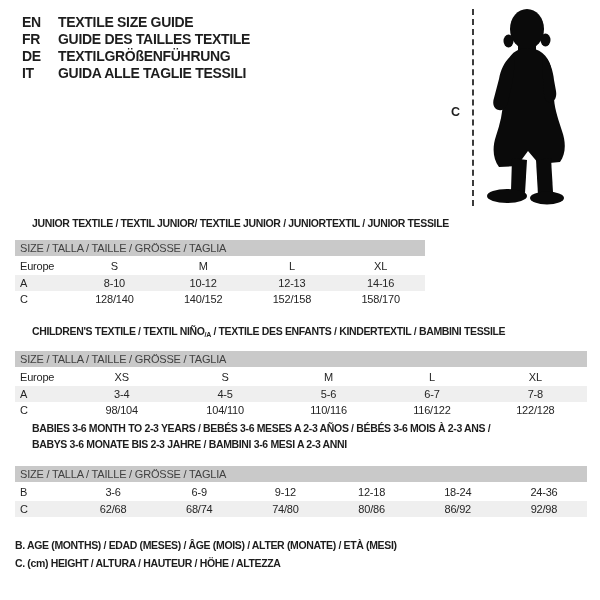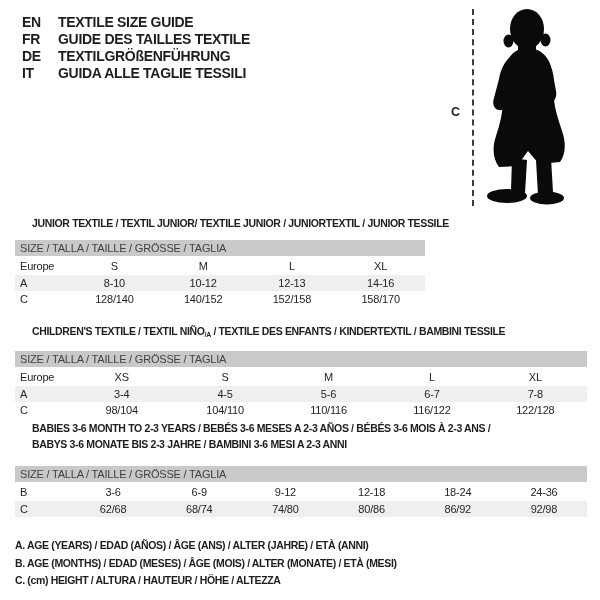--- a/index.html
+++ b/index.html
@@ -161,16 +161,15 @@
       <span class="tcell">62/68</span>
       <span class="tcell">68/74</span>
       <span class="tcell">74/80</span>
       <span class="tcell">80/86</span>
       <span class="tcell">86/92</span>
       <span class="tcell">92/98</span>
     </div>
   </div>
 
 <div class="footnotes" id="footnotes">
-    <div class="footnote">A. AGE (YEARS) / EDAD (AÑOS) / ÂGE (ANS) / ALTER (JAHRE) / ETÀ (ANNI)</div>
     <div class="footnote">B. AGE (MONTHS) / EDAD (MESES) / ÂGE (MOIS) / ALTER (MONATE) / ETÀ (MESI)</div>
     <div class="footnote">C. (cm) HEIGHT / ALTURA / HAUTEUR / HÖHE / ALTEZZA</div>
   </div>
 
 </body></html>

